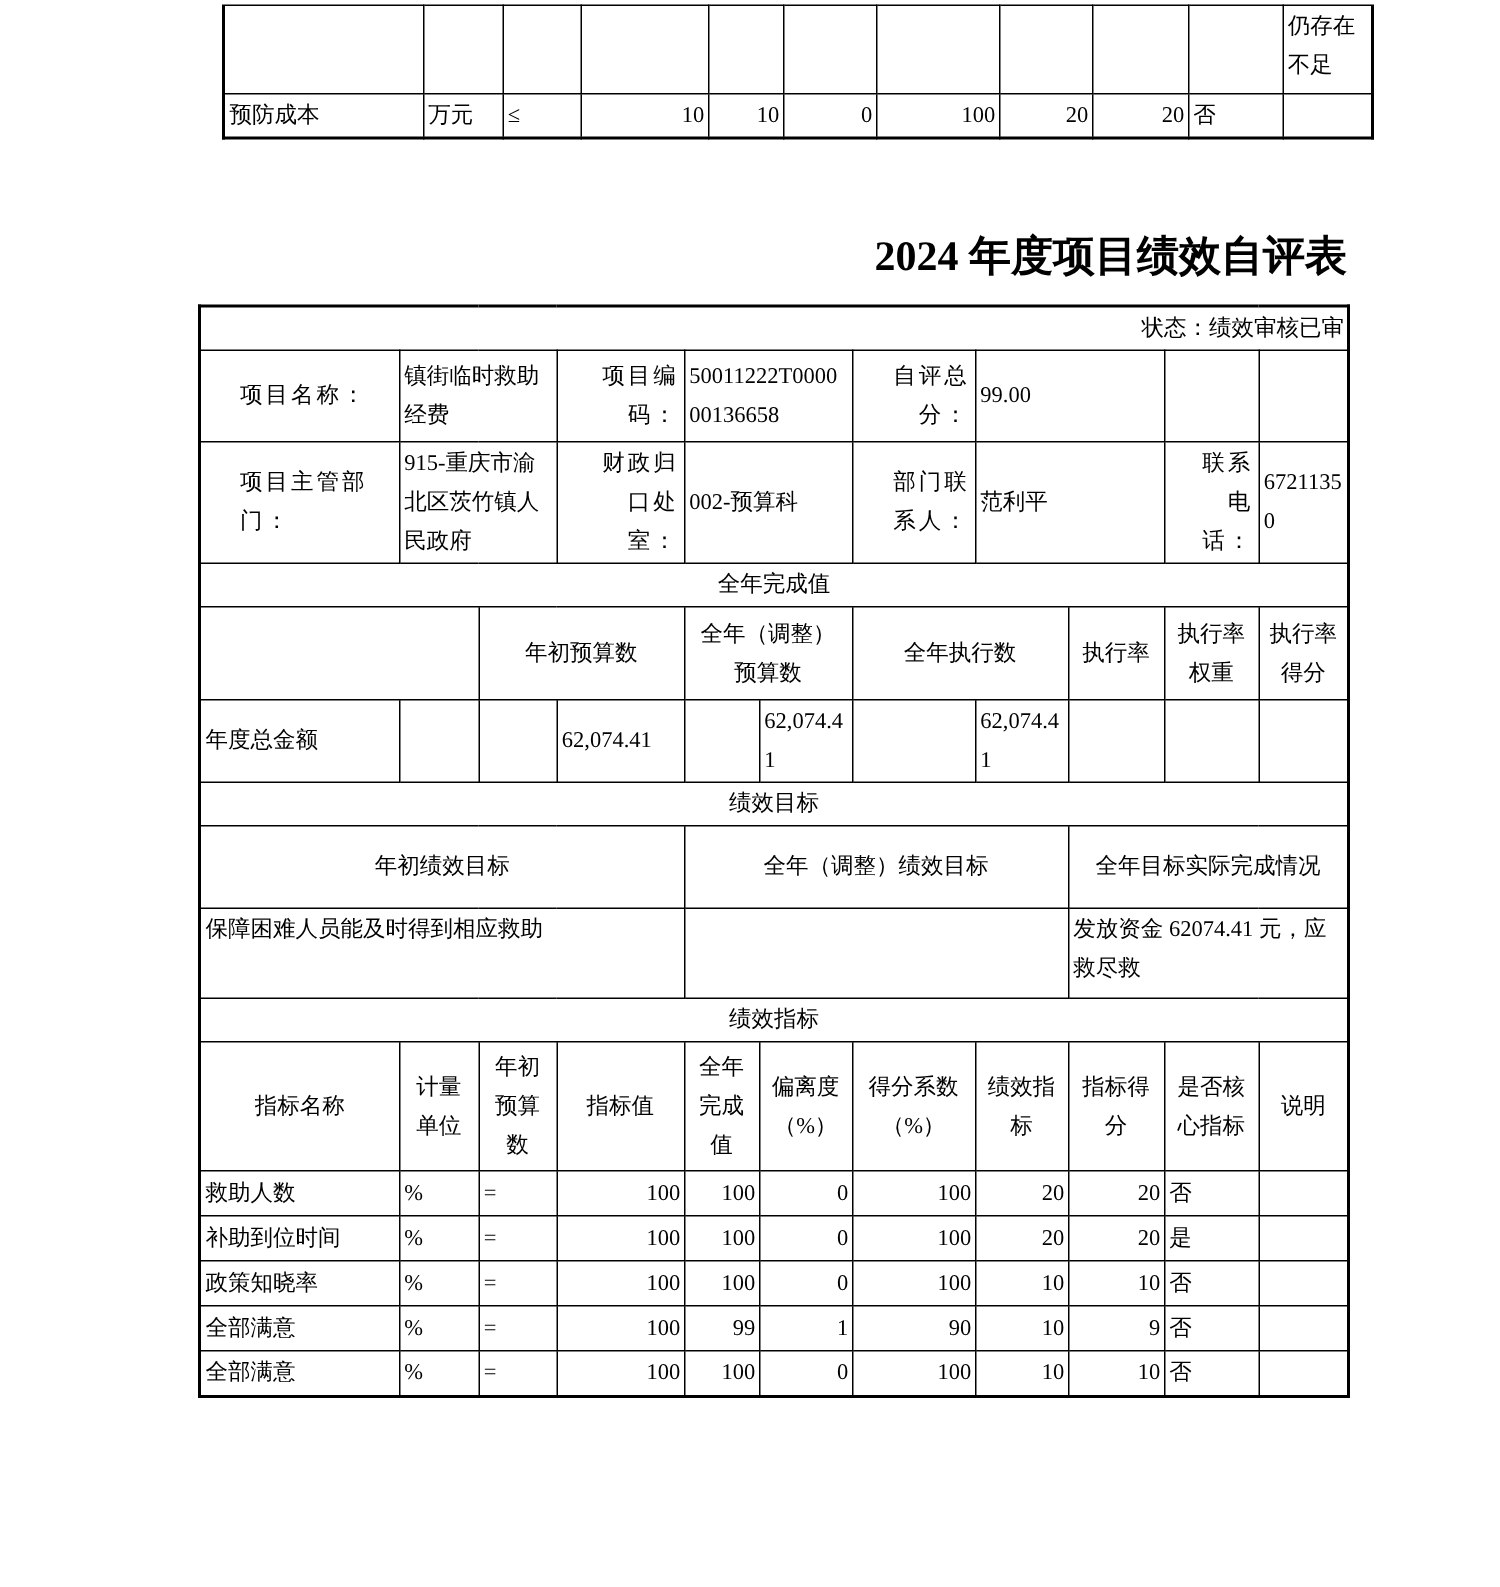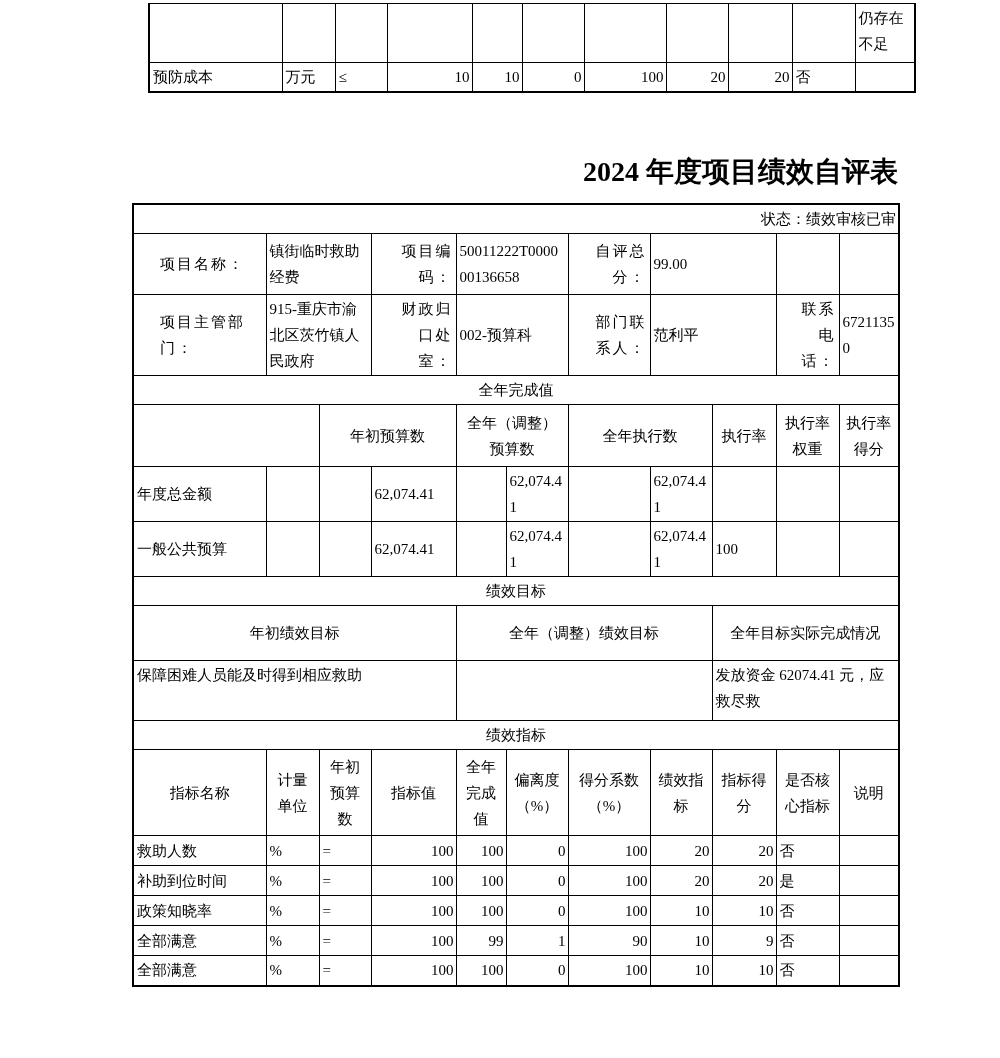--- a/index.html
+++ b/index.html
@@ -142,33 +142,20 @@
       <td></td>
       <td class="al brk">62,074.41</td>
       <td></td>
       <td class="al brk">62,074.41</td>
       <td class="al"></td>
       <td class="al"></td>
       <td class="ar"></td>
     </tr>
 
 
-    <tr style="height:54px">
-      <td class="al">一般公共预算</td>
-      <td></td>
-      <td></td>
-      <td class="al">62,074.41</td>
-      <td></td>
-      <td class="al brk">62,074.41</td>
-      <td></td>
-      <td class="al brk">62,074.41</td>
-      <td class="al">100</td>
-      <td class="al"></td>
-      <td class="ar"></td>
-    </tr>
 
     <tr class="sec" style="height:27px">
       <td colspan="11">绩效目标</td>
     </tr>
 
     <tr style="height:55px">
       <td colspan="4" class="hdr">年初绩效目标</td>
       <td colspan="4" class="hdr">全年（调整）绩效目标</td>
       <td colspan="3" class="hdr">全年目标实际完成情况</td>
     </tr>

